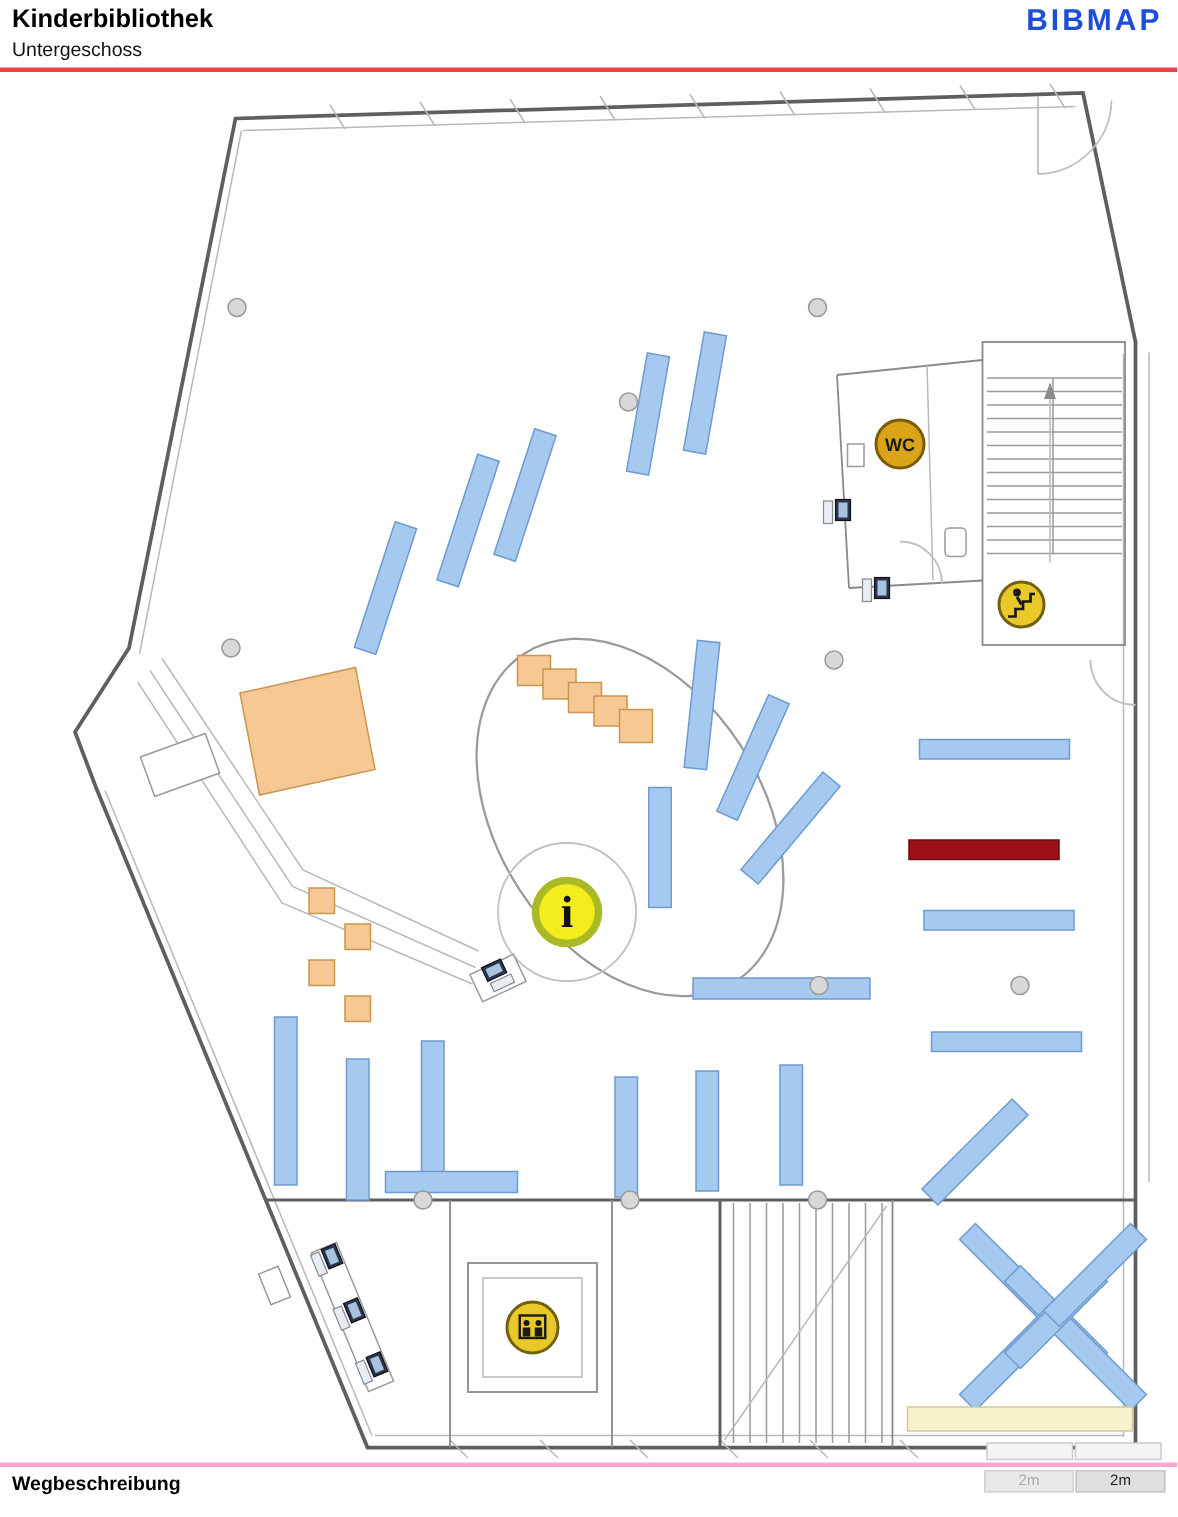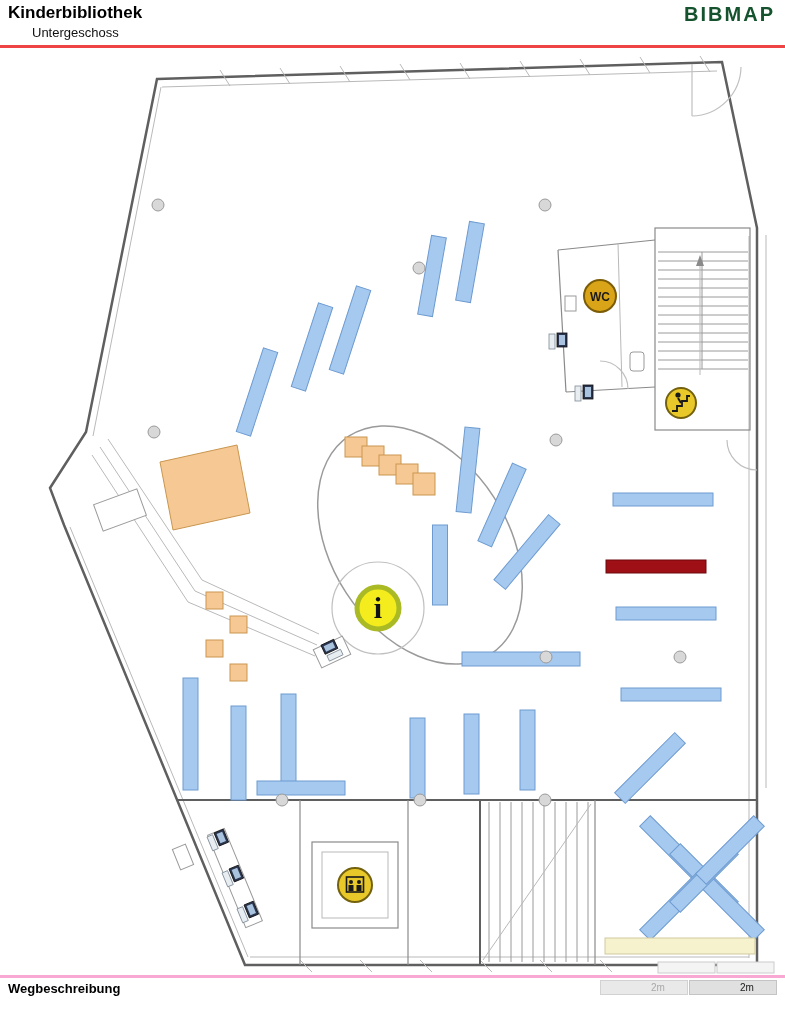--- a/index.html
+++ b/index.html
@@ -3,27 +3,27 @@
 <meta charset="utf-8">
 <style>
   html,body{margin:0;padding:0;}
   body{
     width:785px;height:1011px;position:relative;overflow:hidden;background:#fff;
     font-family:"Liberation Sans",sans-serif;
   }
   
   .header{position:absolute;left:0;top:0;width:785px;height:45px;border-bottom:3px solid #ef4444;background:#fff;}
   .title{position:absolute;left:8px;top:3px;font-size:17px;font-weight:bold;color:#000;}
-  .subtitle{position:absolute;left:8px;top:25px;font-size:13px;color:#111;margin-left:24px;}
-  .logo{position:absolute;right:10px;top:3px;font-size:20px;font-weight:bold;color:#14532d;letter-spacing:2px;}
+  .subtitle{position:absolute;left:8px;top:25px;font-size:13px;color:#111;}
+  .logo{position:absolute;right:10px;top:3px;font-size:20px;font-weight:bold;color:#1d4ed8;letter-spacing:2px;}
   
   .footer{position:absolute;left:0;top:975px;width:785px;height:36px;border-top:3px solid #f9a8d4;background:#fff;}
   .footer-label{position:absolute;left:8px;top:3px;font-size:13px;font-weight:bold;color:#000;}
   .scalebar{position:absolute;right:8px;top:2px;}
-  .scalebox{display:inline-block;width:58px;height:13px;line-height:13px;text-align:center;font-size:10px;vertical-align:top;padding-left:28px;}
+  .scalebox{display:inline-block;width:58px;height:13px;line-height:13px;text-align:center;font-size:10px;vertical-align:top;}
   .scalebox.l{background:#e9e9e9;border:1px solid #d2d2d2;color:#a9a9a9;}
   .scalebox.r{background:#e0e0e0;border:1px solid #c4c4c4;color:#1a1a1a;margin-left:1px;}
   
   .map{position:absolute;left:0;top:46px;}
   .wall-outer{fill:#fff;stroke:var(--wall);stroke-width:2.5;}
   .wall{stroke:var(--wall);stroke-width:2;fill:none;}
   .wall-thin{stroke:#8a8a8a;stroke-width:1.2;fill:none;}
   .wall-inner{stroke:#b9b9b9;stroke-width:1;fill:none;}
   .tread{stroke:#9a9a9a;stroke-width:1;fill:none;}
   .curve{fill:#fff;stroke:#9a9a9a;stroke-width:1.5;}

